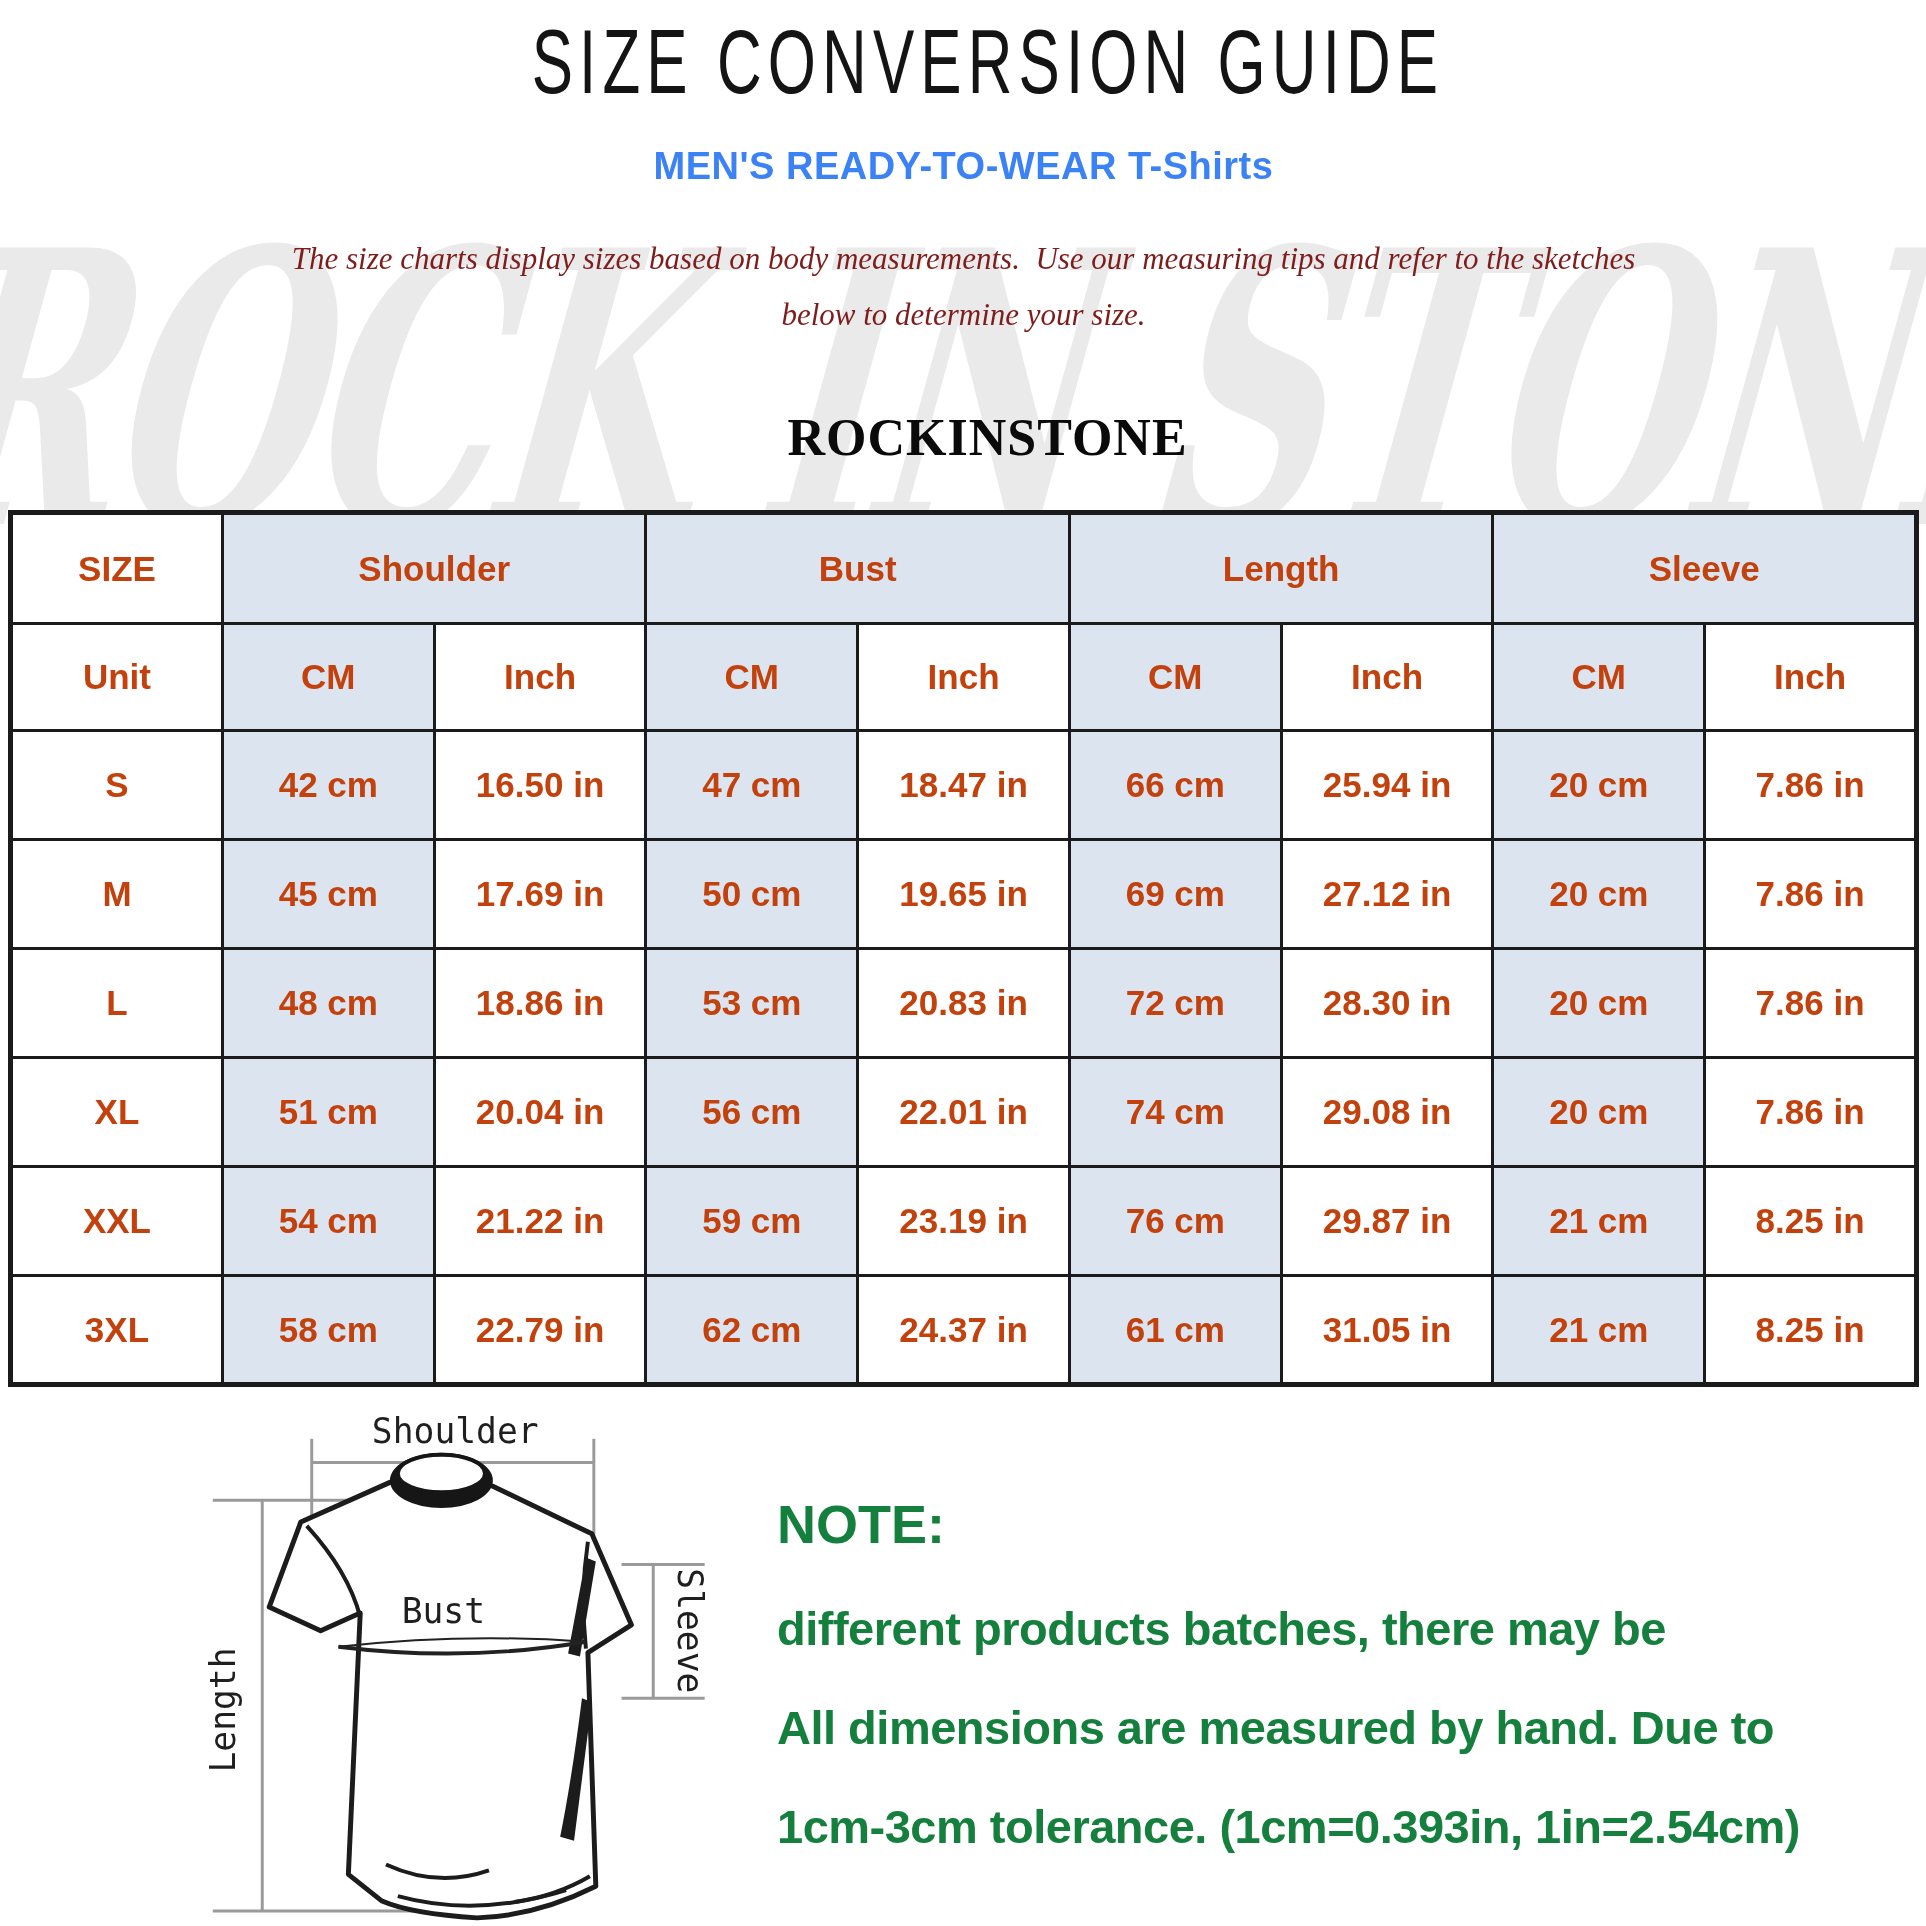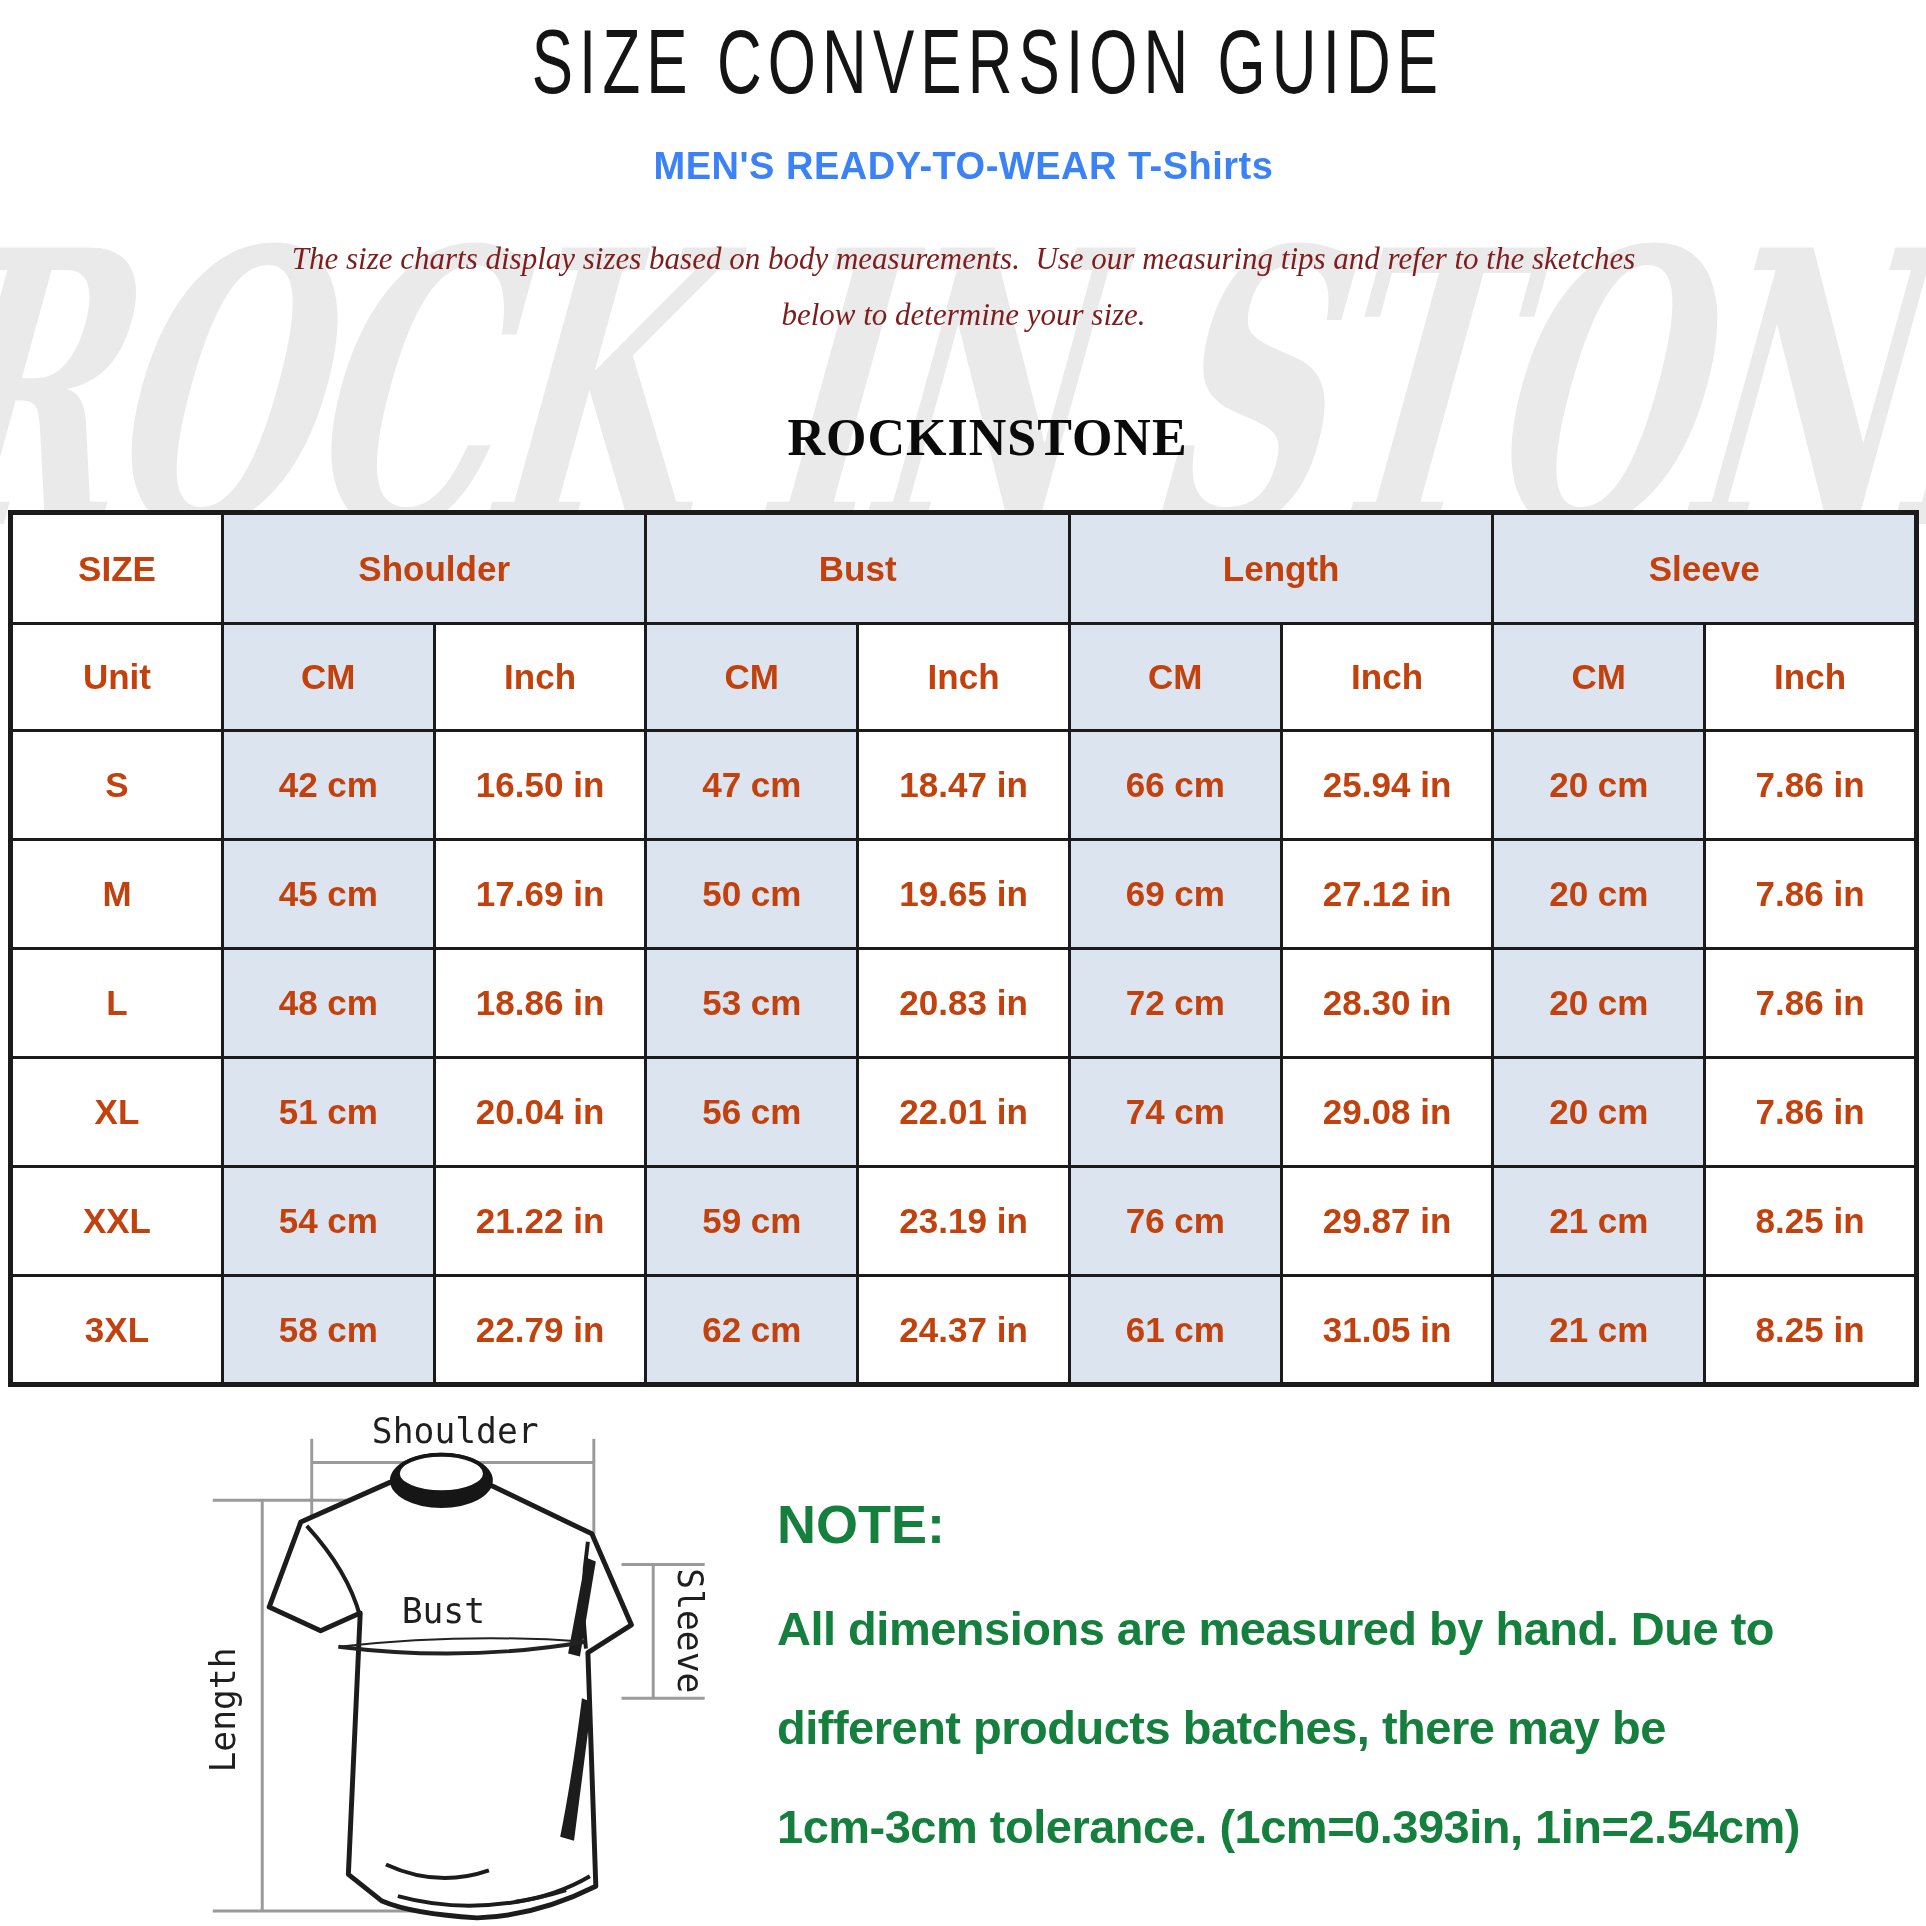--- a/index.html
+++ b/index.html
@@ -206,19 +206,19 @@
     </g>
 
     <text x="270" y="42" text-anchor="middle">Shoulder</text>
     <text x="258" y="224" text-anchor="middle">Bust</text>
     <text x="47" y="312" text-anchor="middle" transform="rotate(-90 47,312)">Length</text>
     <text x="495" y="232" text-anchor="middle" transform="rotate(90 495,232)">Sleeve</text>
   </svg>
 
   <div class="note">
     <div class="note-heading">NOTE:</div>
+    <div class="note-line">different products batches, there may be</div>
     <div class="note-line">All dimensions are measured by hand. Due to</div>
-    <div class="note-line">different products batches, there may be</div>
     <div class="note-line">1cm-3cm tolerance. (1cm=0.393in, 1in=2.54cm)</div>
   </div>
 
 </div>
 
 
 </body></html>

